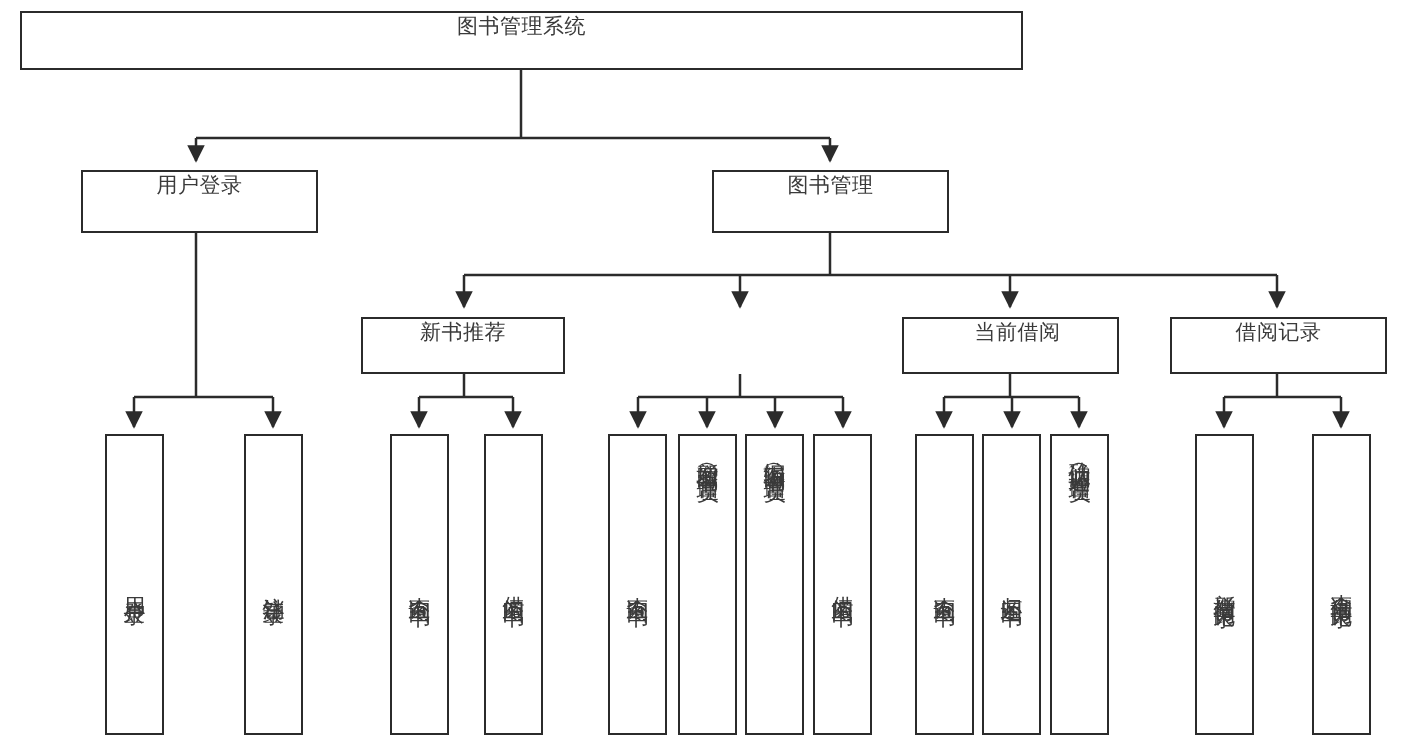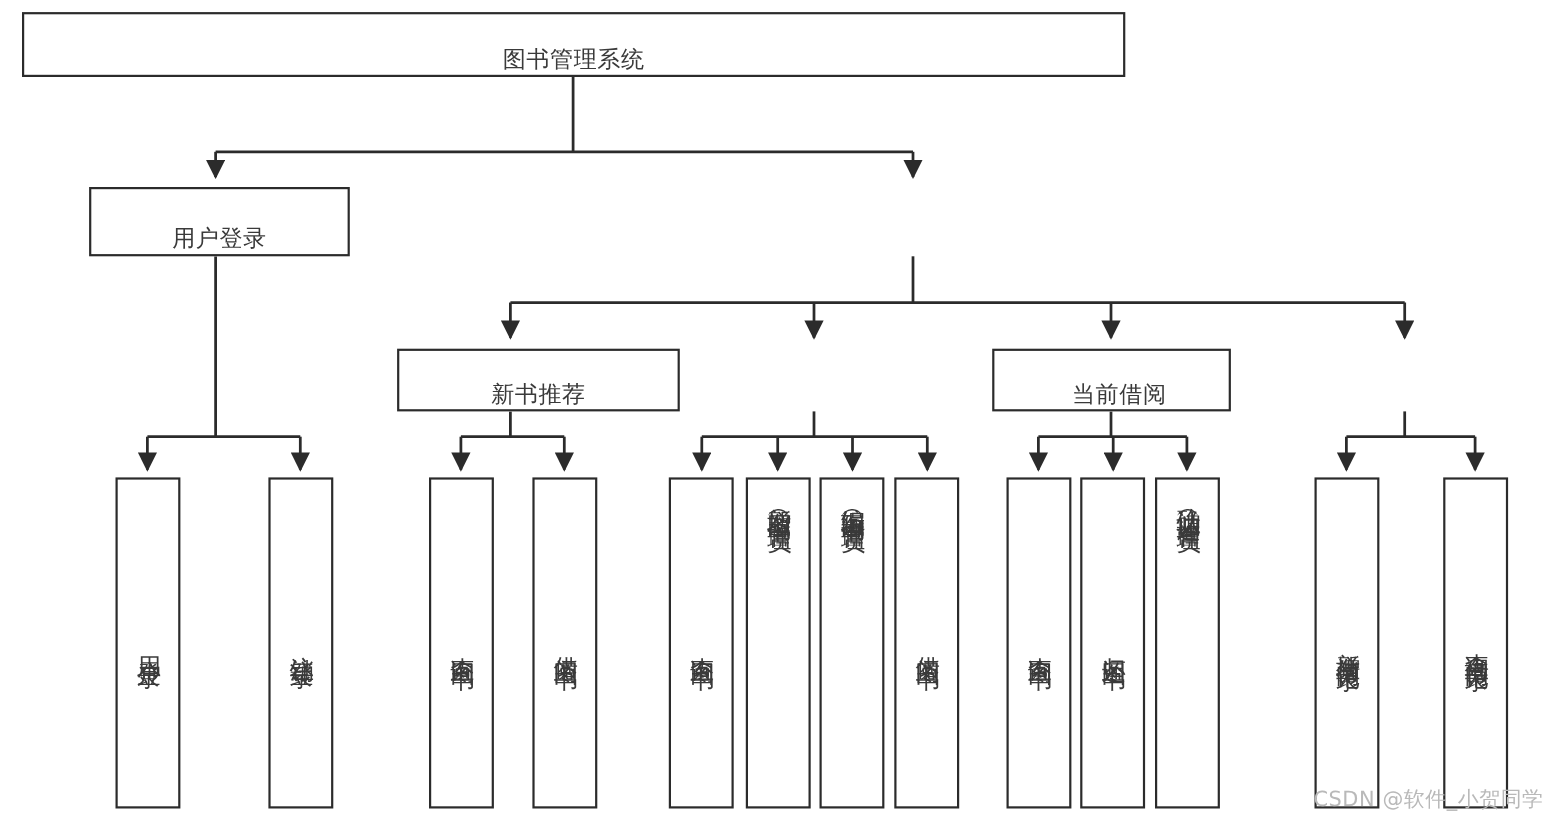--- a/index.html
+++ b/index.html
@@ -26,21 +26,21 @@
     width: 1405px;
     height: 747px;
     pointer-events: none;
   }
   .node {
     position: absolute;
     box-sizing: border-box;
     background: #ffffff;
     border: 2px solid #2b2b2b;
     display: flex;
-    align-items: flex-end;
+    align-items: flex-start;
     justify-content: center;
   }
   .node-label {
     color: #3a3a3a;
     font-size: 21px;
     line-height: 1.28;
     letter-spacing: 0.5px;
     white-space: pre;
     text-align: center;
   }
@@ -127,30 +127,36 @@
   </svg>
 
   <div class="node horizontal" style="left:20px; top:11px; width:1003px; height:59px;">
     <span class="node-label">图书管理系统</span>
   </div>
 
   <div class="node horizontal" style="left:81px; top:170px; width:237px; height:63px;">
     <span class="node-label">用户登录</span>
   </div>
 
-
-  <div class="node horizontal" style="left:361px; top:317px; width:257px; height:57px;">
+  <div class="node horizontal" style="left:712px; top:170px; width:237px; height:63px;">
+    <span class="node-label">图书管理</span>
+  </div>
+
+  <div class="node horizontal" style="left:361px; top:317px; width:204px; height:57px;">
     <span class="node-label">新书推荐</span>
   </div>
 
 
   <div class="node horizontal" style="left:902px; top:317px; width:217px; height:57px;padding-left:14px;">
     <span class="node-label">当前借阅</span>
   </div>
 
+  <div class="node horizontal" style="left:1170px; top:317px; width:217px; height:57px;">
+    <span class="node-label">借阅记录</span>
+  </div>
 
   <div class="node vertical centered" style="left:105px; top:434px; width:59px; height:301px;">
     <span class="node-label">用户登录</span>
   </div>
 
   <div class="node vertical centered" style="left:244px; top:434px; width:59px; height:301px;">
     <span class="node-label">注销登录</span>
   </div>
 
   <div class="node vertical centered" style="left:390px; top:434px; width:59px; height:301px;">
@@ -190,15 +196,14 @@
   </div>
 
   <div class="node vertical centered" style="left:1195px; top:434px; width:59px; height:301px;">
     <span class="node-label">新增借阅记录</span>
   </div>
 
   <div class="node vertical centered" style="left:1312px; top:434px; width:59px; height:301px;">
     <span class="node-label">查询借阅记录</span>
   </div>
 
-  <div class="watermark" style="left:1194px; top:714px;">CSDN @软件_小贺同学</div>
 
 </div>
 
 </body></html>

